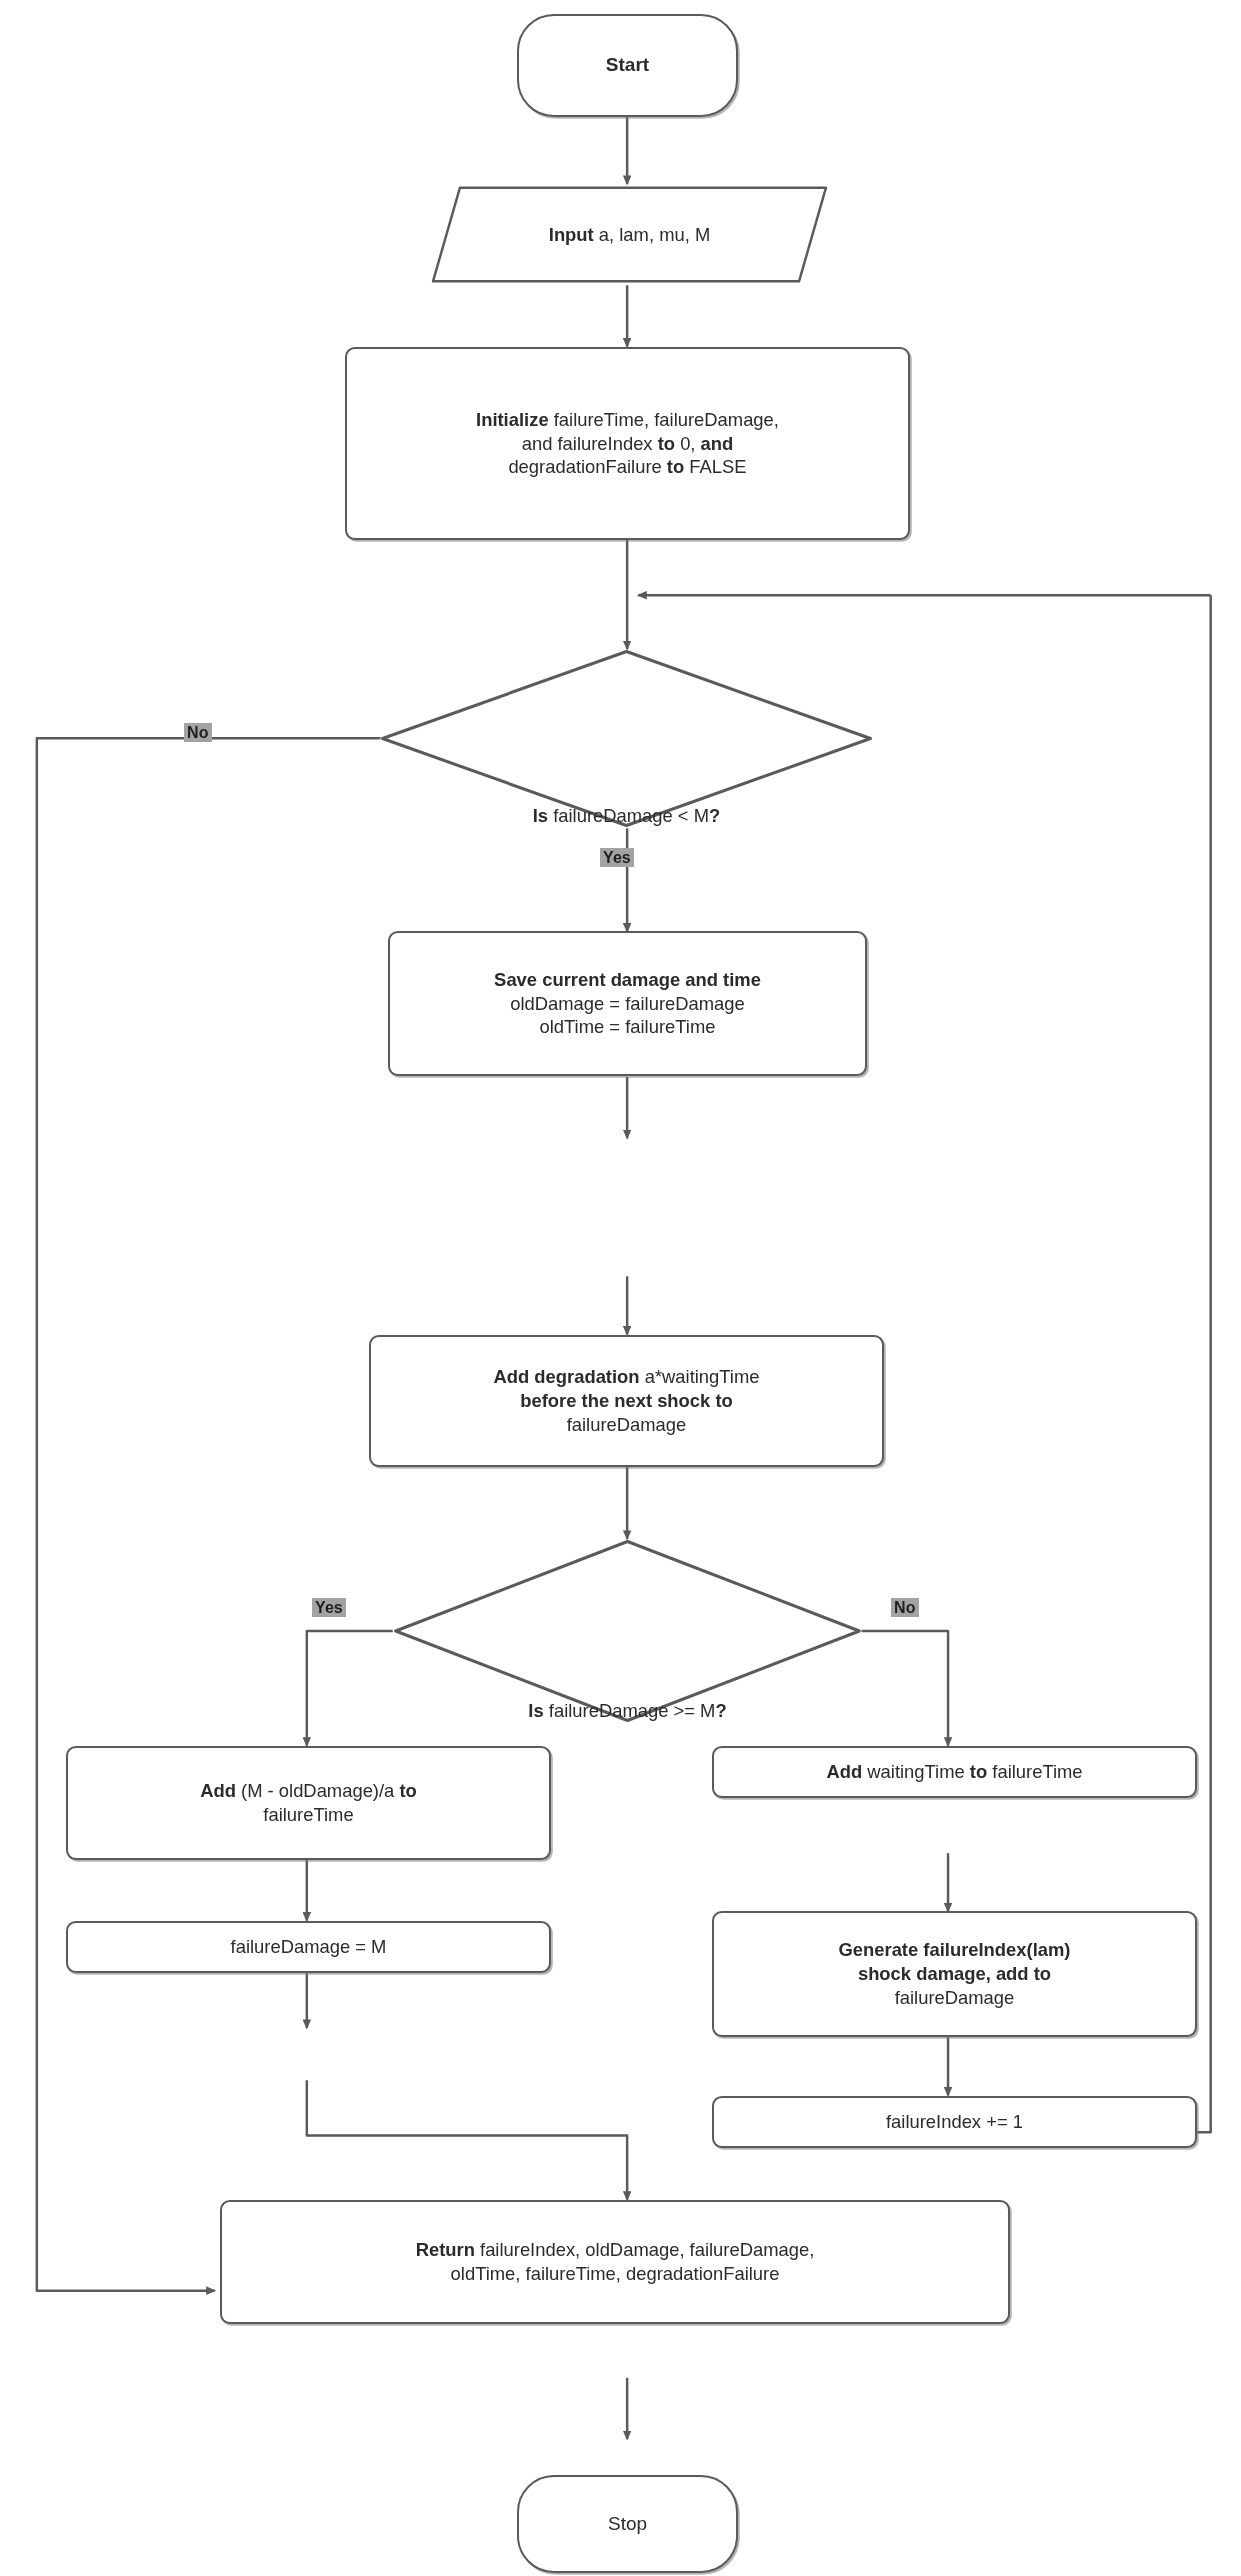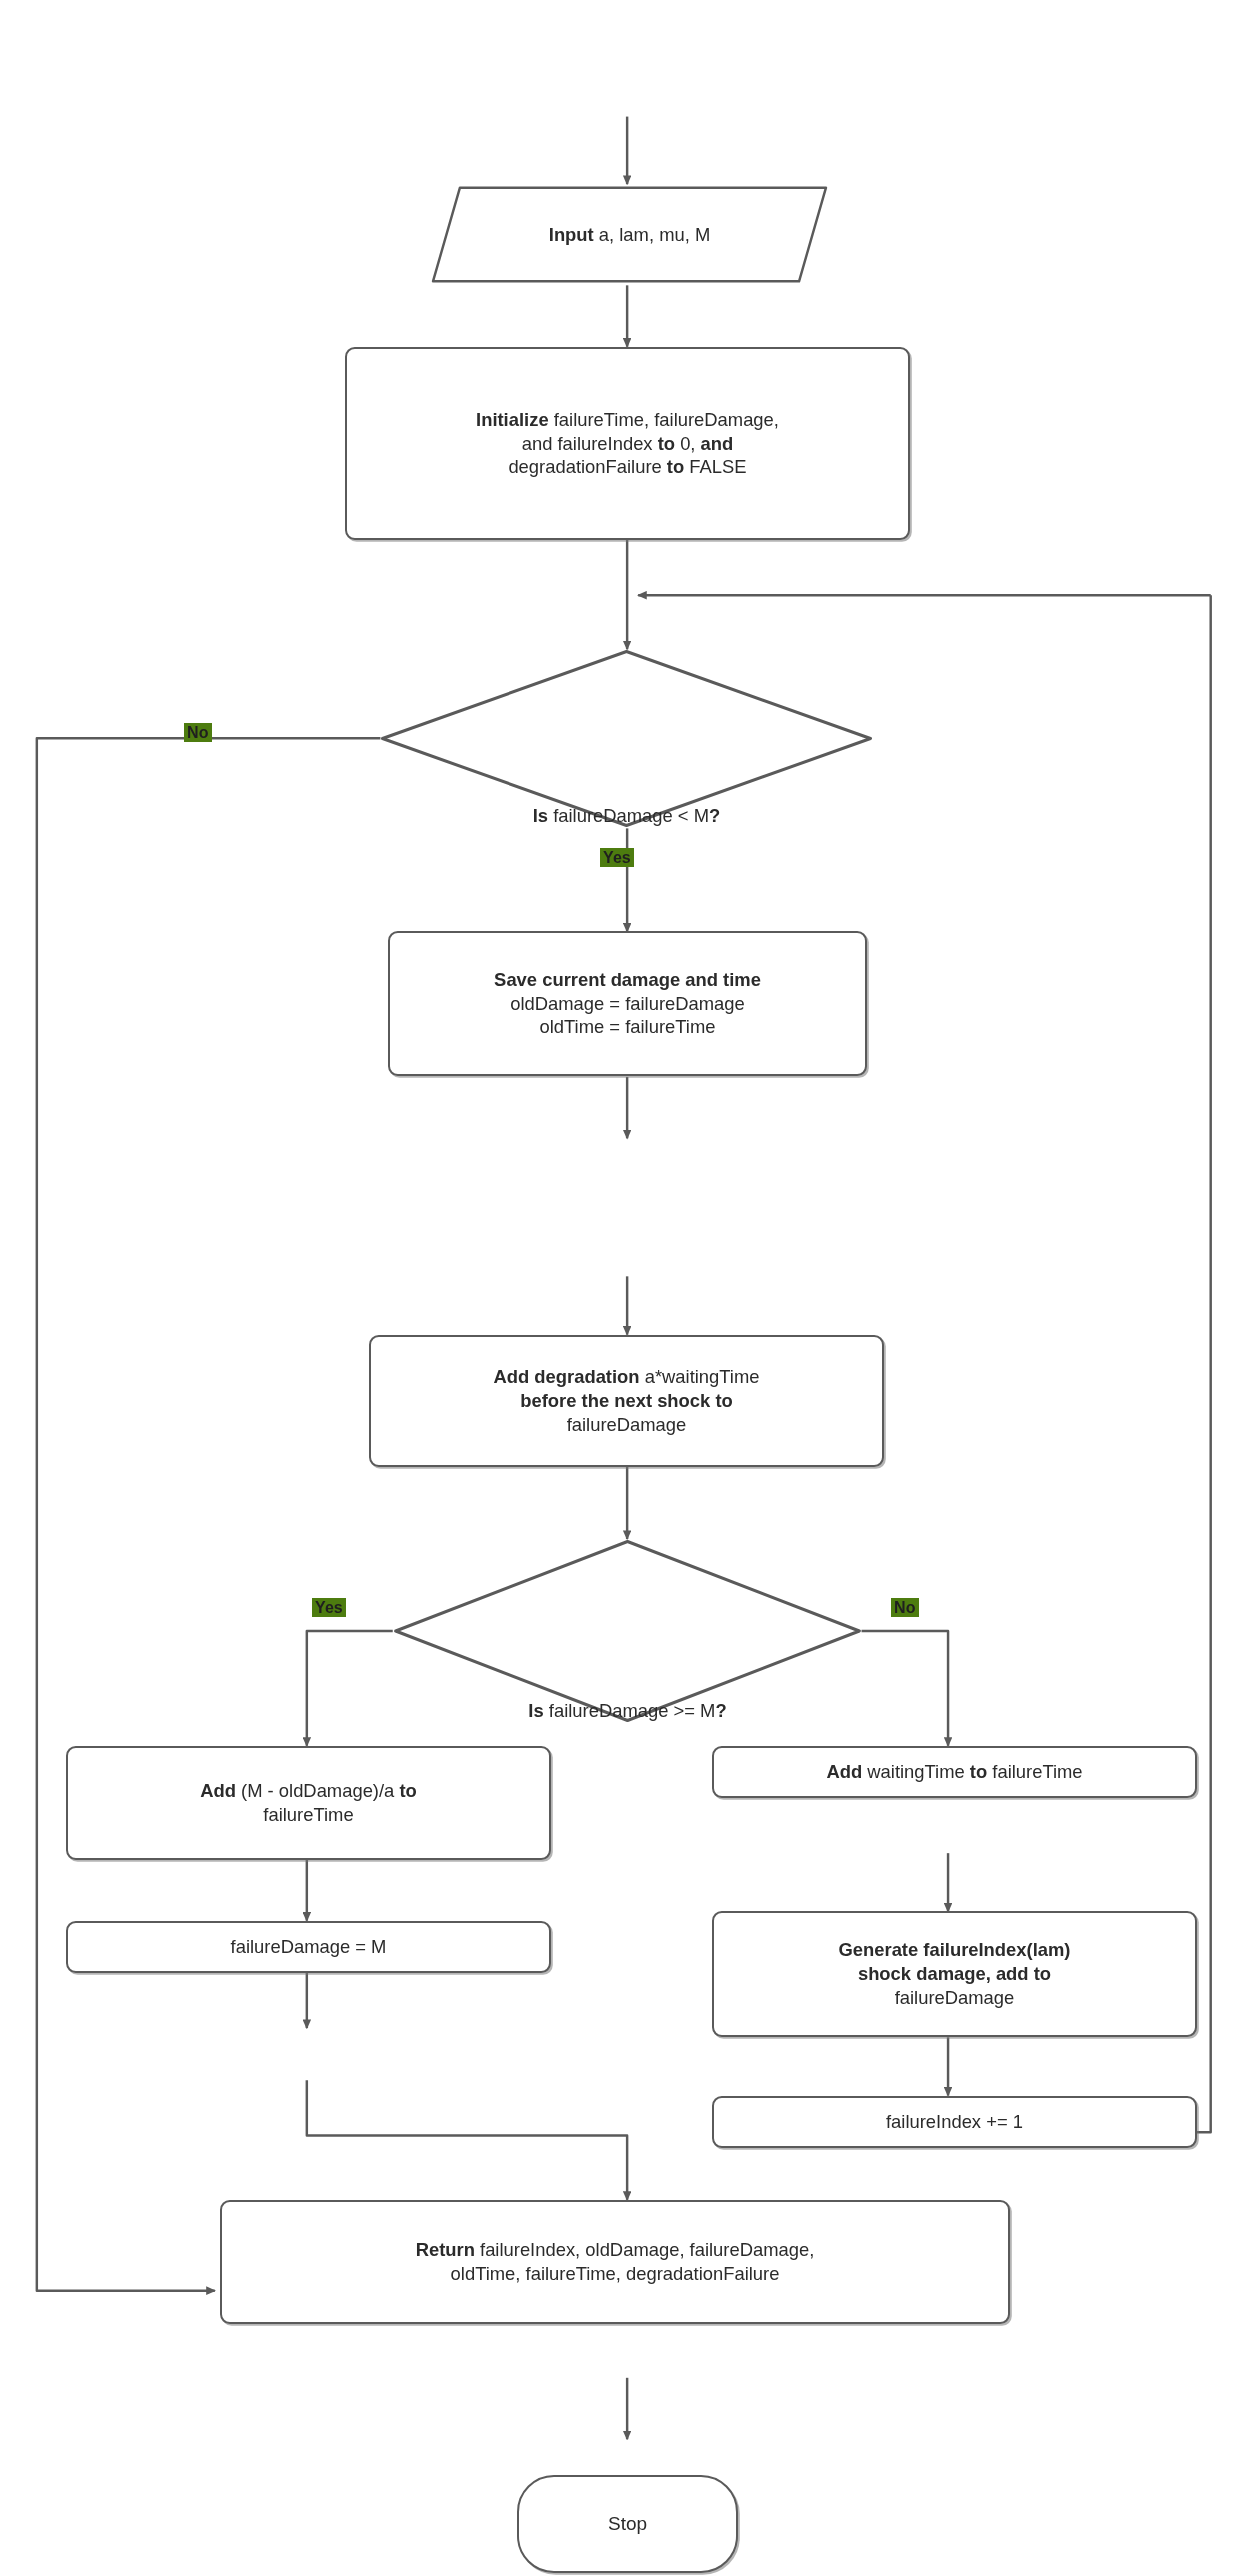--- a/index.html
+++ b/index.html
@@ -74,21 +74,21 @@
     position: absolute;
     left: 0; top: 0; right: 0; bottom: 0;
     display: flex;
     align-items: flex-end;
     justify-content: center;
     text-align: center;
     z-index: 2;
   }
   .edge-label {
     position: absolute;
-    background: #4d7c0f;
+    background: #a3a3a3;
     color: #1f1f1f;
     font-size: 16px;
     font-weight: bold;
     padding: 0.6px 3.1px;
     white-space: nowrap;
     line-height: 1.1;
   }
 </style>
 </head>
 <body>
@@ -132,20 +132,23 @@
 
       <path d="M1545,3020 L1545,3115" marker-end="url(#arrow)"></path>
       <path d="M1545,3320 L1545,3415" marker-end="url(#arrow)"></path>
 
       <path d="M1705,3475 L1973,3475 L1973,970"></path>
 
       <path d="M1022,3875 L1022,3975" marker-end="url(#arrow)"></path>
     </g>
   </svg>
 
+  <div class="node terminator" style="left:517px; top:13.5px; width:221px; height:103px;">
+    <span class="t">Start</span>
+  </div>
 
   <div class="node io" style="left:430px; top:184px; width:399px; height:101px;">
     <svg width="399" height="101" viewBox="0 0 650 165" style="position:absolute;left:0;top:0;">
       <polygon points="48,6 646,6 602,159 4,159" fill="#ffffff" stroke="#5a5a5a" stroke-width="4" stroke-linejoin="round"></polygon>
     </svg>
     <div class="io-inner">
       <span class="t">
         <span class="b">Input</span><span> a, lam, mu, M</span>
       </span>
     </div>

